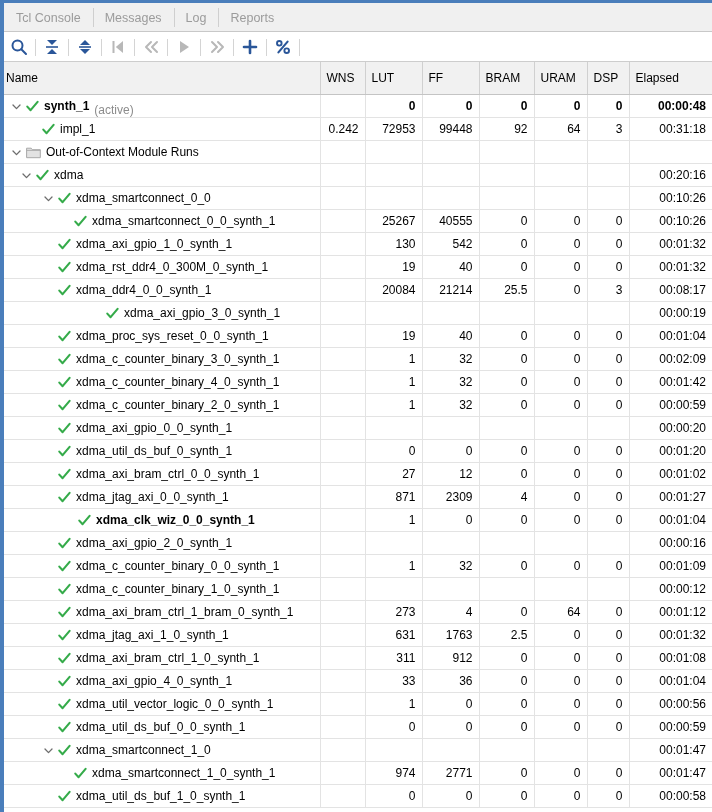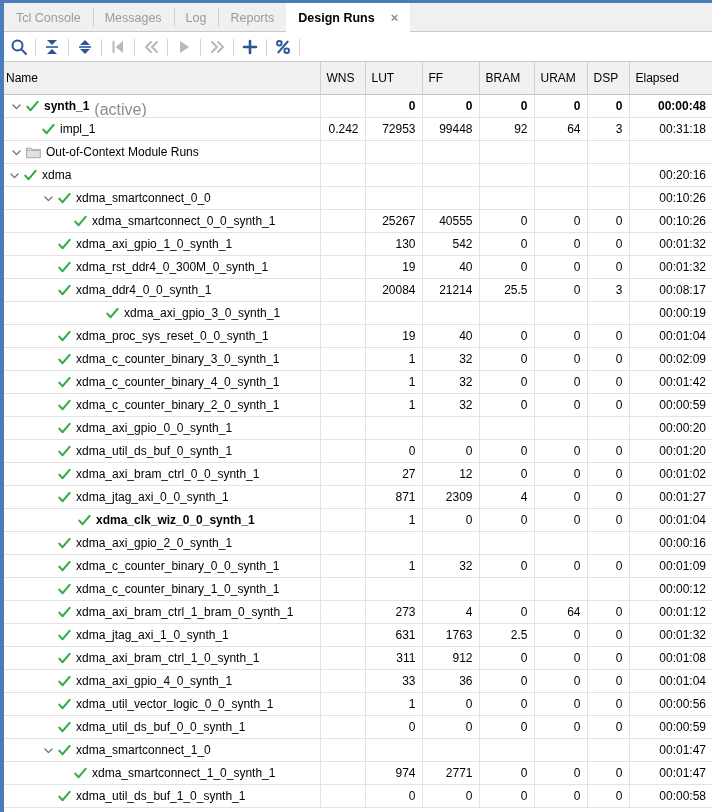--- a/index.html
+++ b/index.html
@@ -174,21 +174,21 @@
   }
   .rowlabel {
     margin-left: 4px;
     font-size: 12px;
     color: #000;
   }
   .rowlabel.bold { font-weight: bold; }
   .rowsuffix {
     margin-left: 5px;
     color: #8c8c8c;
-    font-size: 16px;
+    font-size: 12px;
     margin-top: 8px;
   }
   td.bold, .bold-cell { font-weight: bold; }
 
   
   .leftstrip {
     position: absolute;
     left: 0; top: 0; bottom: 0;
     width: 4px;
     background: #4a7ebb;
@@ -208,24 +208,20 @@
         <span>Tcl Console</span>
       </div>
       <div class="tab">
         <span>Messages</span>
       </div>
       <div class="tab">
         <span>Log</span>
       </div>
       <div class="tab">
         <span>Reports</span>
-      </div>
-      <div class="tab active">
-        <span>Design Runs</span>
-        <span class="tab-close">×</span>
       </div>
       <div class="tabfill"></div>
     </div>
 
   <div class="toolbar" id="toolbar">
       <div class="tb-btn">
         <svg width="18" height="18" viewBox="0 0 18 18">
           <circle cx="7.5" cy="7.5" r="5" stroke="#2a5699" fill="none" stroke-width="2" stroke-linecap="round" stroke-linejoin="round"></circle>
           <line x1="11.3" y1="11.3" x2="16" y2="16" stroke="#2a5699" fill="none" stroke-width="2" stroke-linecap="round" stroke-linejoin="round"></line>
         </svg>
@@ -371,21 +367,21 @@
             <td class="num"></td>
             <td class="num"></td>
             <td class="num"></td>
             <td class="num"></td>
             <td class="num"></td>
             <td class="num"></td>
             <td class="num"></td>
           </tr>
           <tr>
             <td class="name">
-              <div class="namecell" style="padding-left: 7px;">
+              <div class="namecell" style="padding-left: 19px;">
                 <span class="chev">
                   <svg width="11" height="11" viewBox="0 0 11 11">
                     <polyline points="2,4 5.5,7.6 9,4" fill="none" stroke="#6d6d6d" stroke-width="1.3" stroke-linecap="round" stroke-linejoin="round"></polyline>
                   </svg>
                 </span>
                 <span class="check">
                   <svg width="13" height="13" viewBox="0 0 13 13">
                     <polyline points="1.3,6.6 4.6,10.2 11.6,1.8" fill="none" stroke="#35ab4a" stroke-width="2.1" stroke-linecap="round" stroke-linejoin="round"></polyline>
                   </svg>
                 </span>

